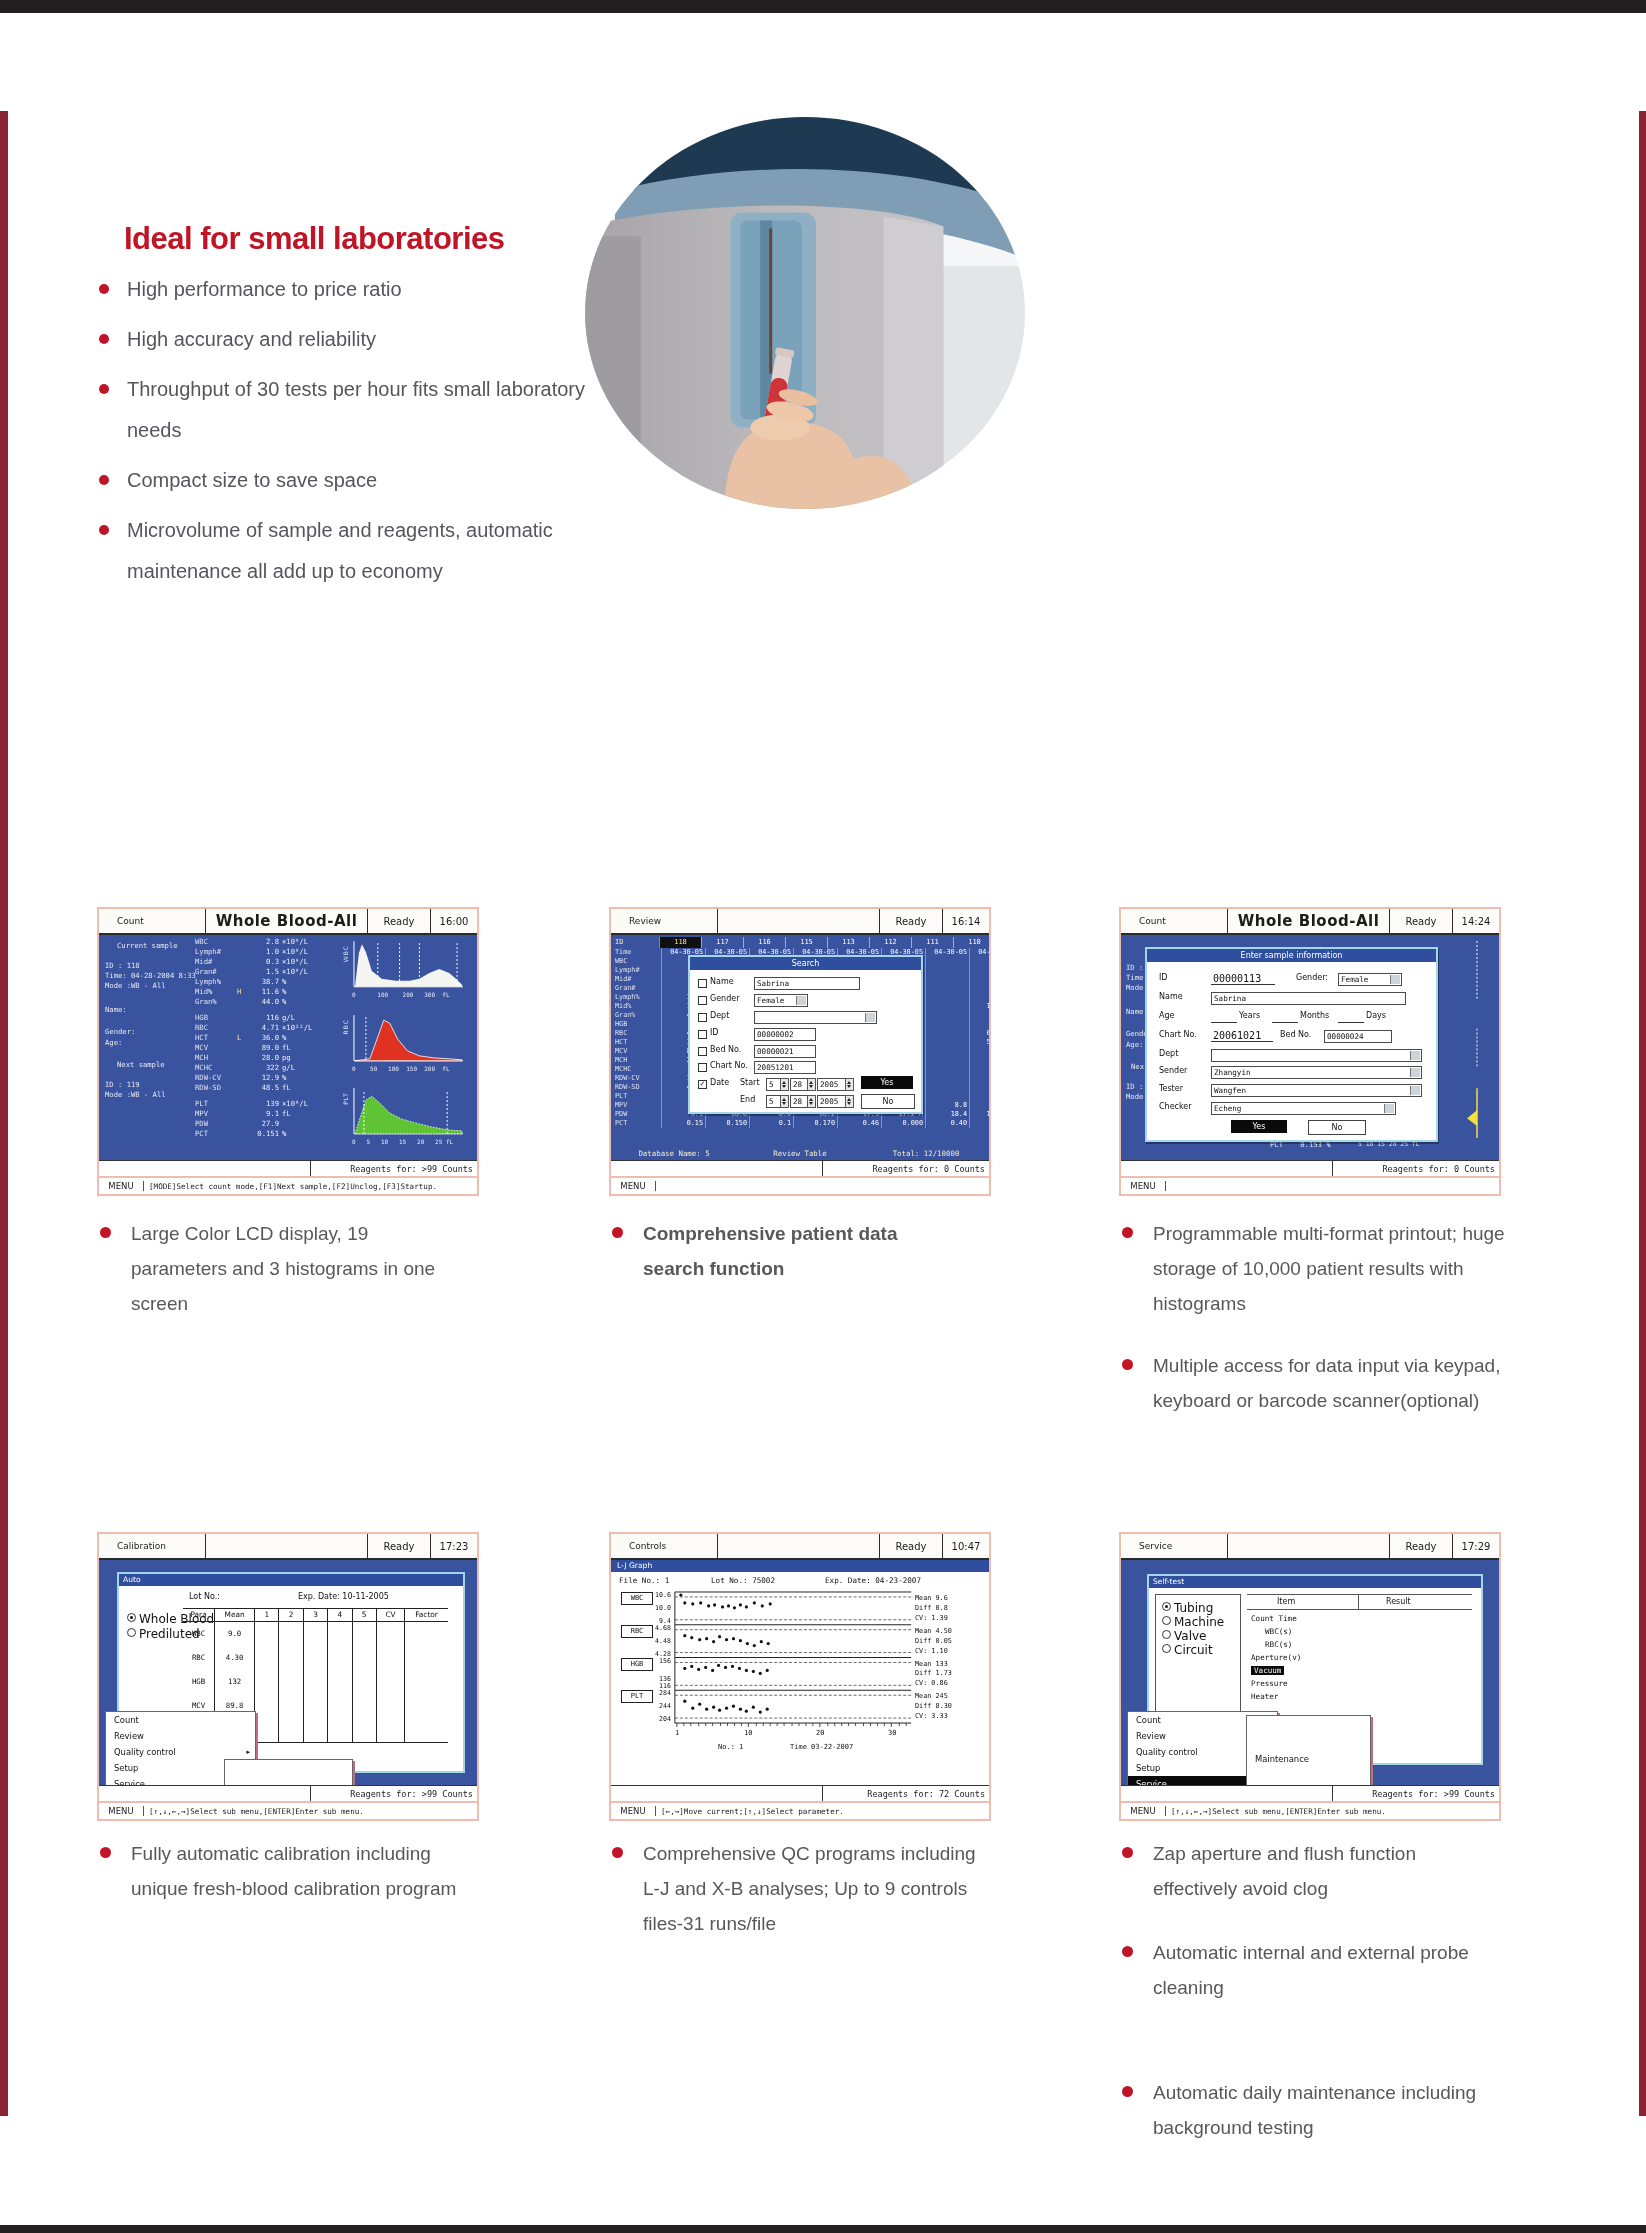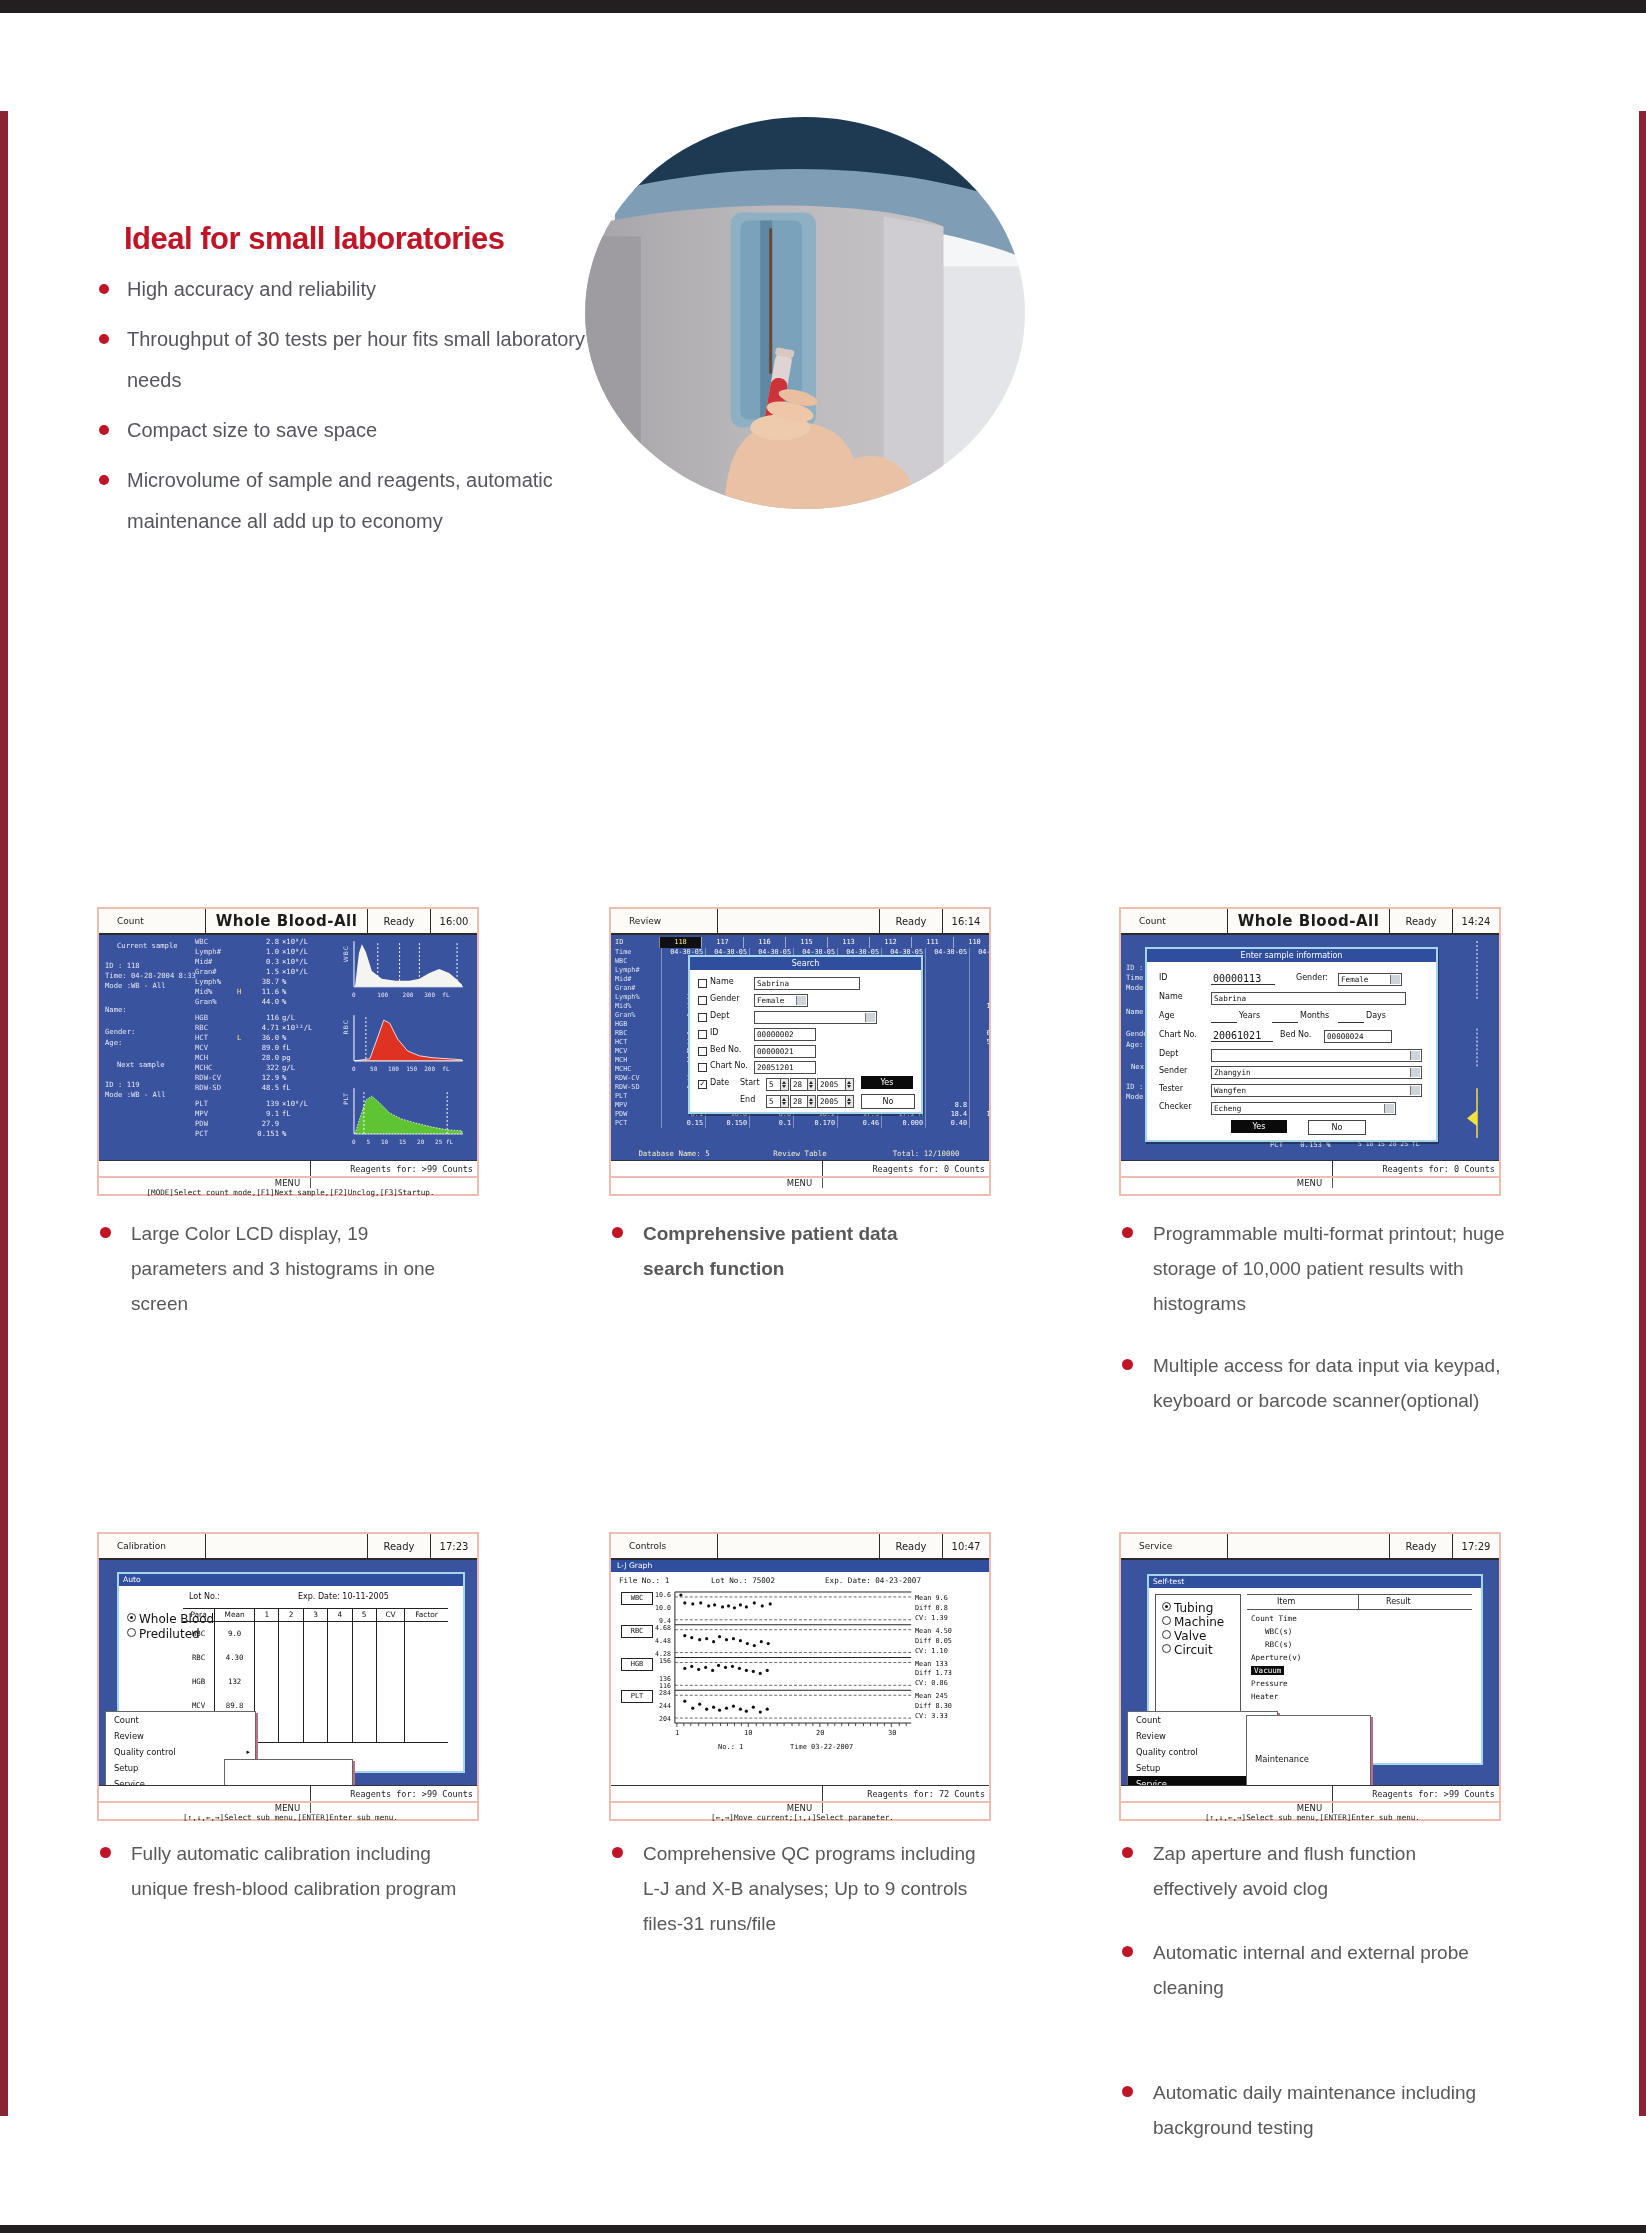--- a/index.html
+++ b/index.html
@@ -26,21 +26,21 @@
   .hd{position:absolute;left:0;top:0;right:0;height:24px;background:#fdfbf8;border-bottom:2px solid #2a2a2a;display:flex;}
   .hd .seg{border-right:1px solid #2a2a2a;display:flex;align-items:center;justify-content:center;color:#1c1c1c;}
   .hd .tab{width:88px;font-size:9px;justify-content:flex-start;padding-left:18px;}
   .hd .ttl{flex:1;font-size:15px;font-weight:bold;letter-spacing:0.5px;}
   .hd .st{width:62px;font-size:10px;}
   .hd .tm{width:46px;font-size:10px;border-right:none;}
   .body{position:absolute;left:0;top:26px;right:0;bottom:34px;background:#3a539e;overflow:hidden;}
   .strip1{position:absolute;left:0;right:0;bottom:17px;height:16px;background:#fff;border-top:1px solid #333;}
   .strip1 .div{position:absolute;left:211px;top:0;bottom:0;width:1px;background:#333;}
   .strip1 .rg{position:absolute;right:4px;top:3px;font-size:8.5px;color:#222;font-family:"DejaVu Sans Mono",monospace;}
-  .strip2{position:absolute;left:0;right:0;bottom:0;height:16px;background:#fff;border-top:2px solid #edbdb0;display:flex;align-items:center;flex-direction:column;}
+  .strip2{position:absolute;left:0;right:0;bottom:0;height:16px;background:#fff;border-top:2px solid #edbdb0;display:flex;align-items:center;}
   .strip2 .mn{width:44px;text-align:center;font-size:8.5px;color:#222;border-right:1px solid #555;flex:0 0 auto;}
   .strip2 .hint{font-size:7.6px;color:#222;padding-left:5px;white-space:nowrap;font-family:"DejaVu Sans Mono",monospace;}
   .pale{color:#e9e3bb;}
   
   .s1p{position:absolute;left:96px;top:2px;width:145px;}
   .s1p .row{display:flex;height:10px;font-size:7.2px;line-height:10px;font-family:"DejaVu Sans Mono",monospace;color:#edeff6;}
   .s1p .row:nth-of-type(7){margin-bottom:6px;}
   .s1p .row:nth-of-type(15){margin-bottom:6px;}
   .s1p .pn{width:42px;color:#dfe2f0;}
   .s1p .pf{width:10px;color:#ffe27a;}
@@ -112,20 +112,24 @@
 
 <div class="page">
   <div class="topbar"></div>
   <div class="botbar"></div>
   <div class="sideline" style="left:0;"></div>
   <div class="sideline" style="right:0;"></div>
 
   <div class="title">Ideal for small laboratories</div>
   <div class="bullets">
 
+      <div class="bi">
+        <span class="dot"></span>
+        <span class="bt">High performance to price ratio</span>
+      </div>
 
       <div class="bi">
         <span class="dot"></span>
         <span class="bt">High accuracy and reliability</span>
       </div>
 
       <div class="bi">
         <span class="dot"></span>
         <span class="bt">Throughput of 30 tests per hour fits small laboratory needs</span>
       </div>

